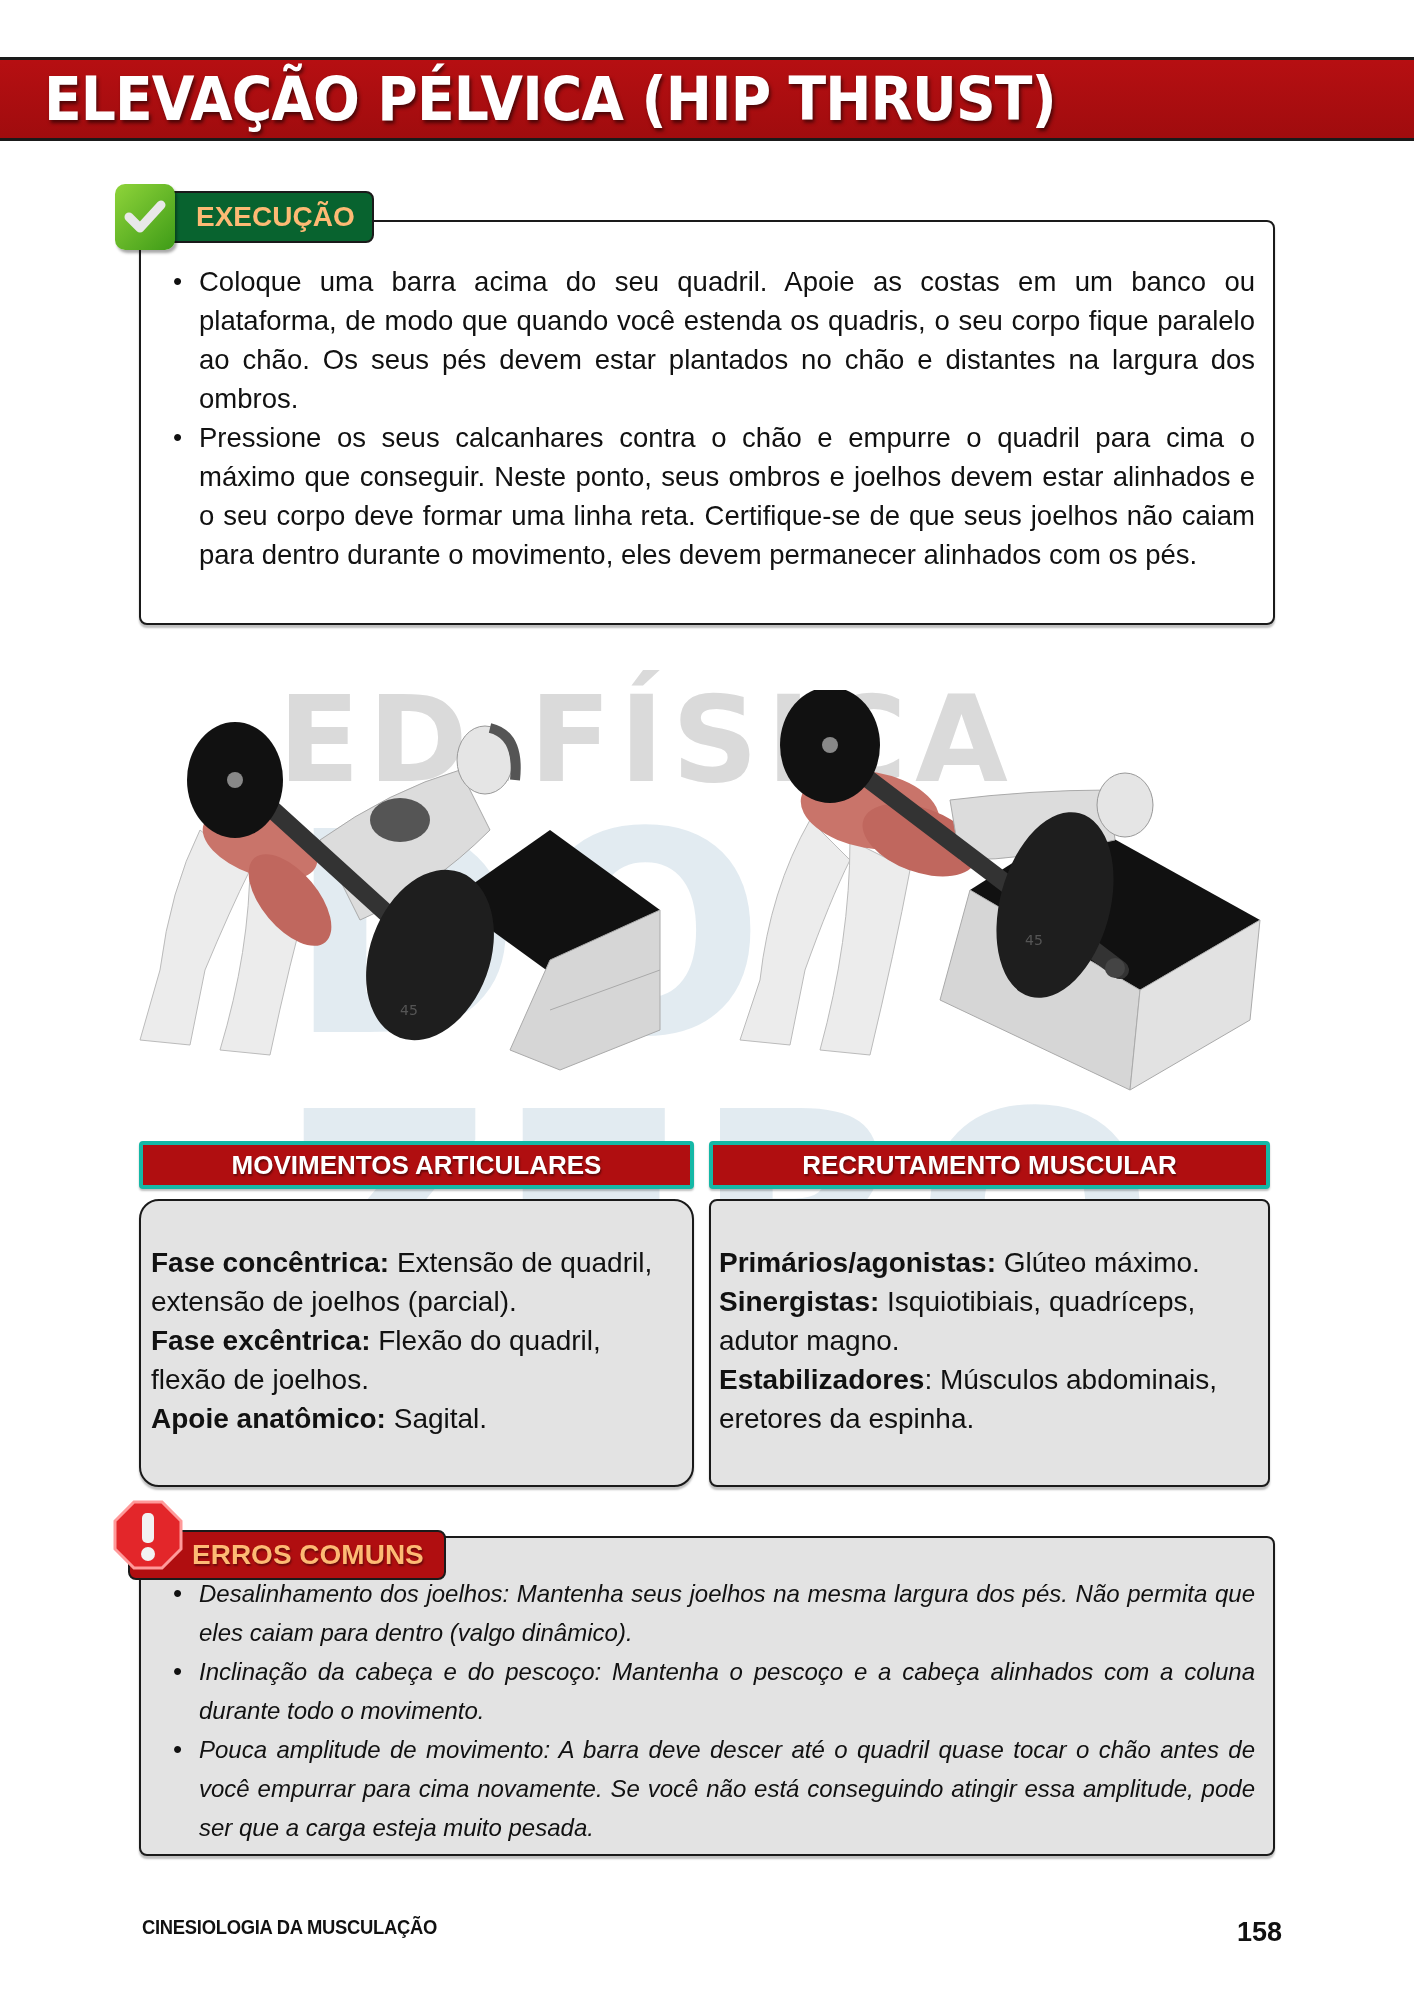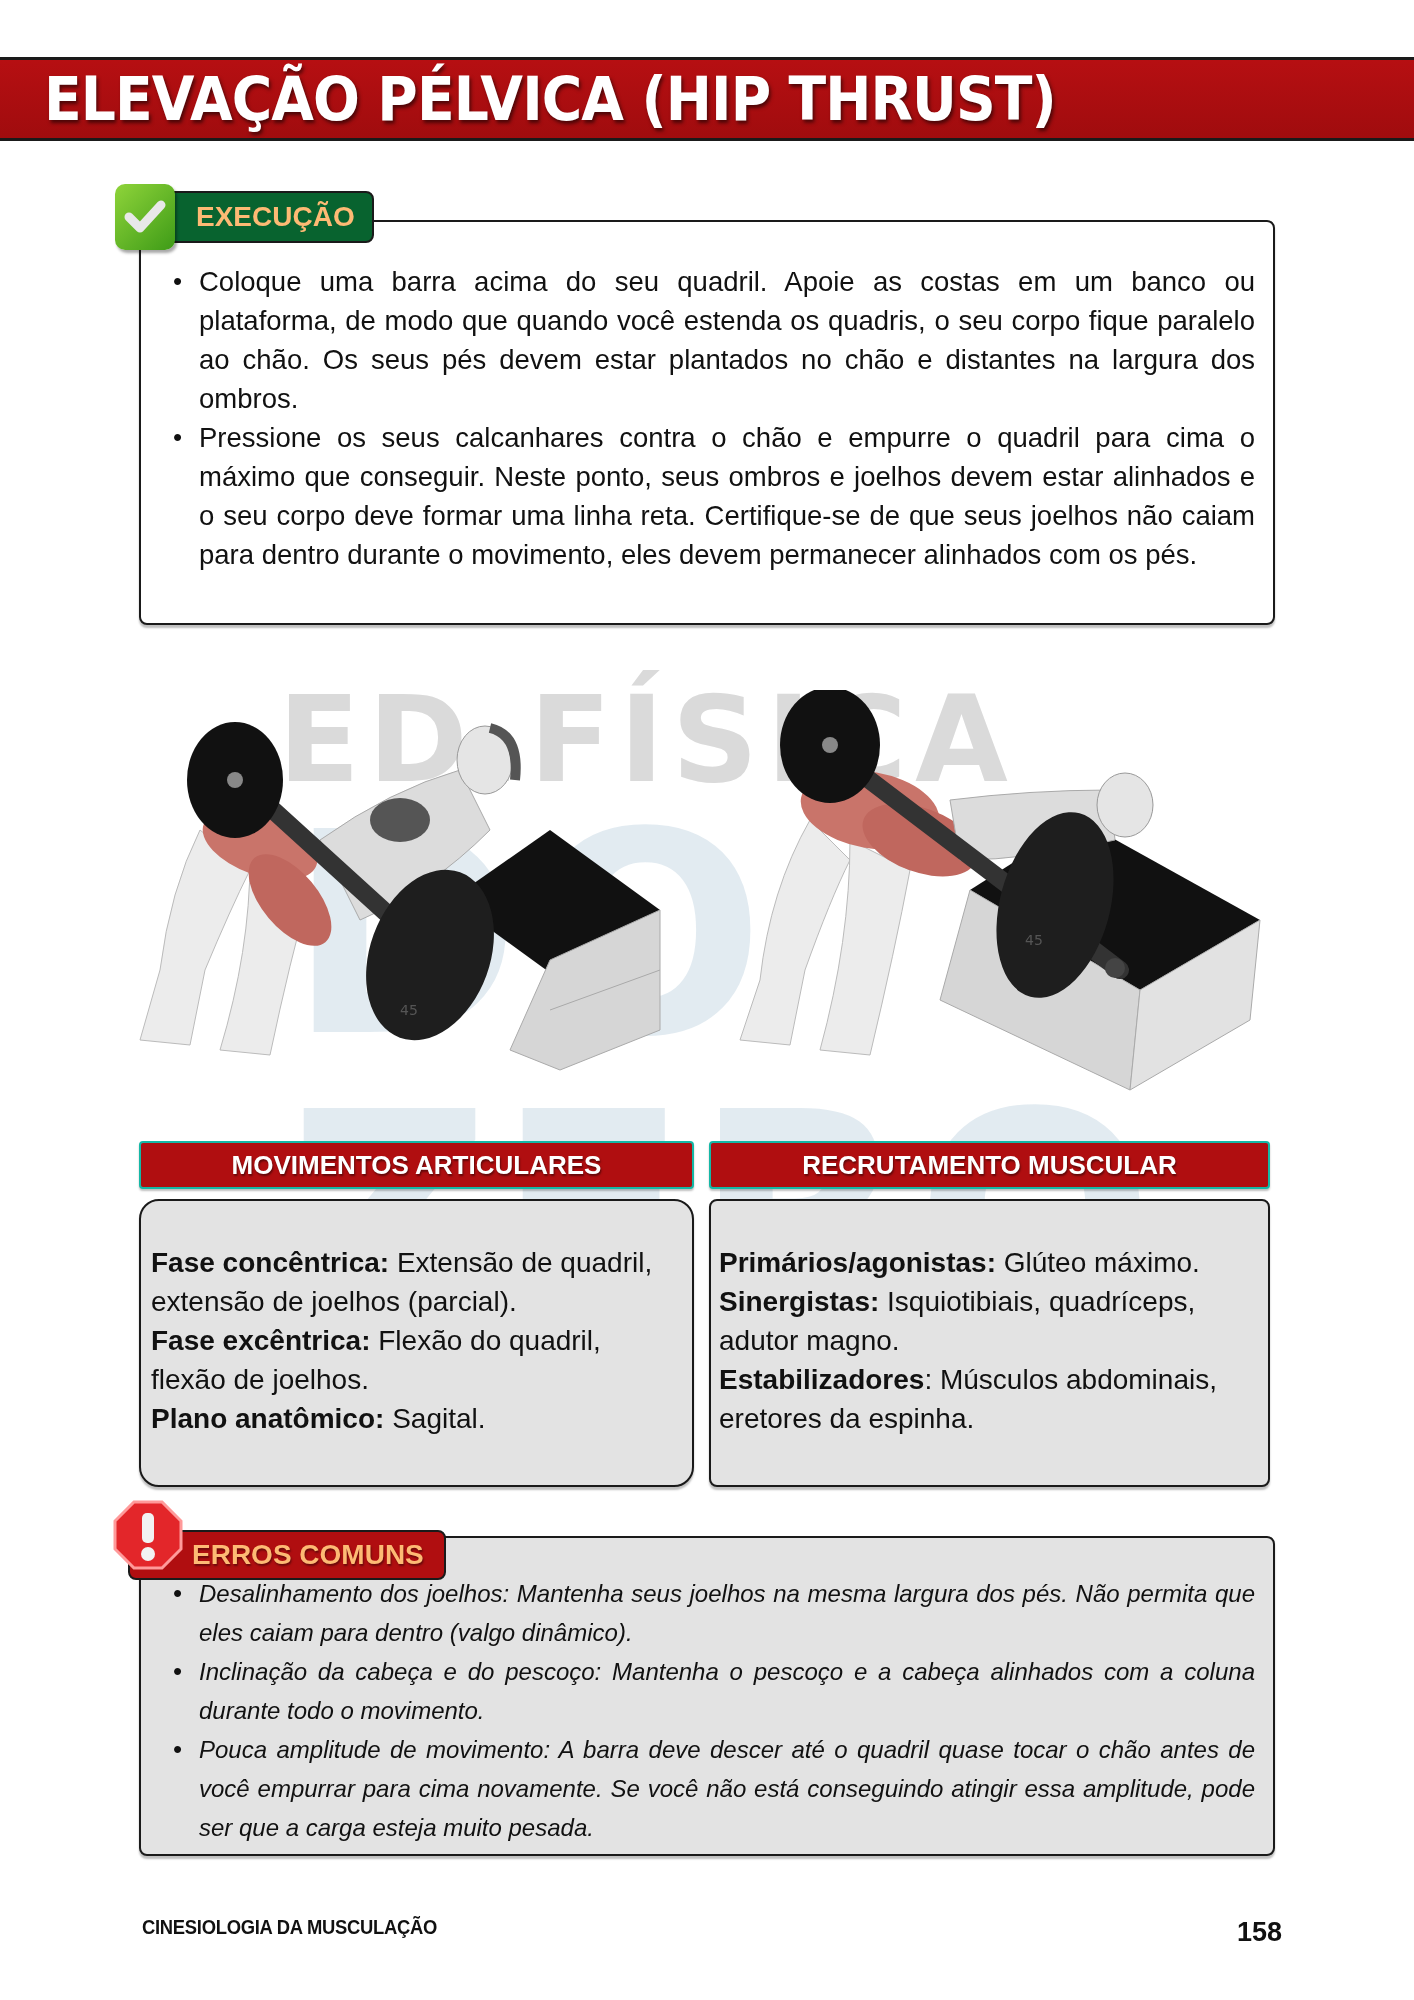--- a/index.html
+++ b/index.html
@@ -60,21 +60,21 @@
     font-size: 24px; line-height: 39px; text-align: justify; font-style: italic; color: #111;
     padding-left: 40px;
   }
   .err-list li::before { left: 14px; font-style: normal; }
 
   .info-text { font-size: 28px; line-height: 39px; color: #111; }
   .info-text b { font-weight: bold; }
 
   
   .center-header {
-    position: absolute; height: 48px; border-radius: 4px; border: 2px solid #14b8a6;
+    position: absolute; height: 48px; border-radius: 4px; border: 4px solid #14b8a6;
     background: #b00e10; color: #fff; font-weight: bold; font-size: 26px;
     display: flex; align-items: center; justify-content: center;
     text-shadow: 1px 2px 2px rgba(0,0,0,0.45);
     box-shadow: 0 2px 2px rgba(0,0,0,0.25);
   }
 
   
   .illustration { position: absolute; left: 130px; top: 650px; width: 1150px; height: 450px; }
   .wm-top {
     position: absolute; left: 148px; top: 20px; font-size: 120px; font-weight: bold;
@@ -168,21 +168,21 @@
   </svg>
 </div>
 
 <div class="center-header" style="left:139px; top:1141px; width:555px;">
   <span>MOVIMENTOS ARTICULARES</span>
 </div>
 <div class="box box-grey" style="left:139px; top:1199px; width:555px; height:288px;border-radius:20px;">
   <div class="info-text" style="position:absolute; left:10px; right:12px; top:42px;">
     <div><b>Fase concêntrica:</b><span> Extensão de quadril, extensão de joelhos (parcial).</span></div>
     <div><b>Fase excêntrica:</b><span> Flexão do quadril, flexão de joelhos.</span></div>
-    <div><b>Plano anatômico:</b><span> Sagital.</span></div>
+    <div><b>Apoie anatômico:</b><span> Sagital.</span></div>
   </div>
 </div>
 
 <div class="center-header" style="left:709px; top:1141px; width:561px;">
   <span>RECRUTAMENTO MUSCULAR</span>
 </div>
 <div class="box box-grey" style="left:709px; top:1199px; width:561px; height:288px;">
   <div class="info-text" style="position:absolute; left:8px; right:12px; top:42px;">
     <div><b>Primários/agonistas:</b><span> Glúteo máximo.</span></div>
     <div><b>Sinergistas:</b><span> Isquiotibiais, quadríceps, adutor magno.</span></div>

